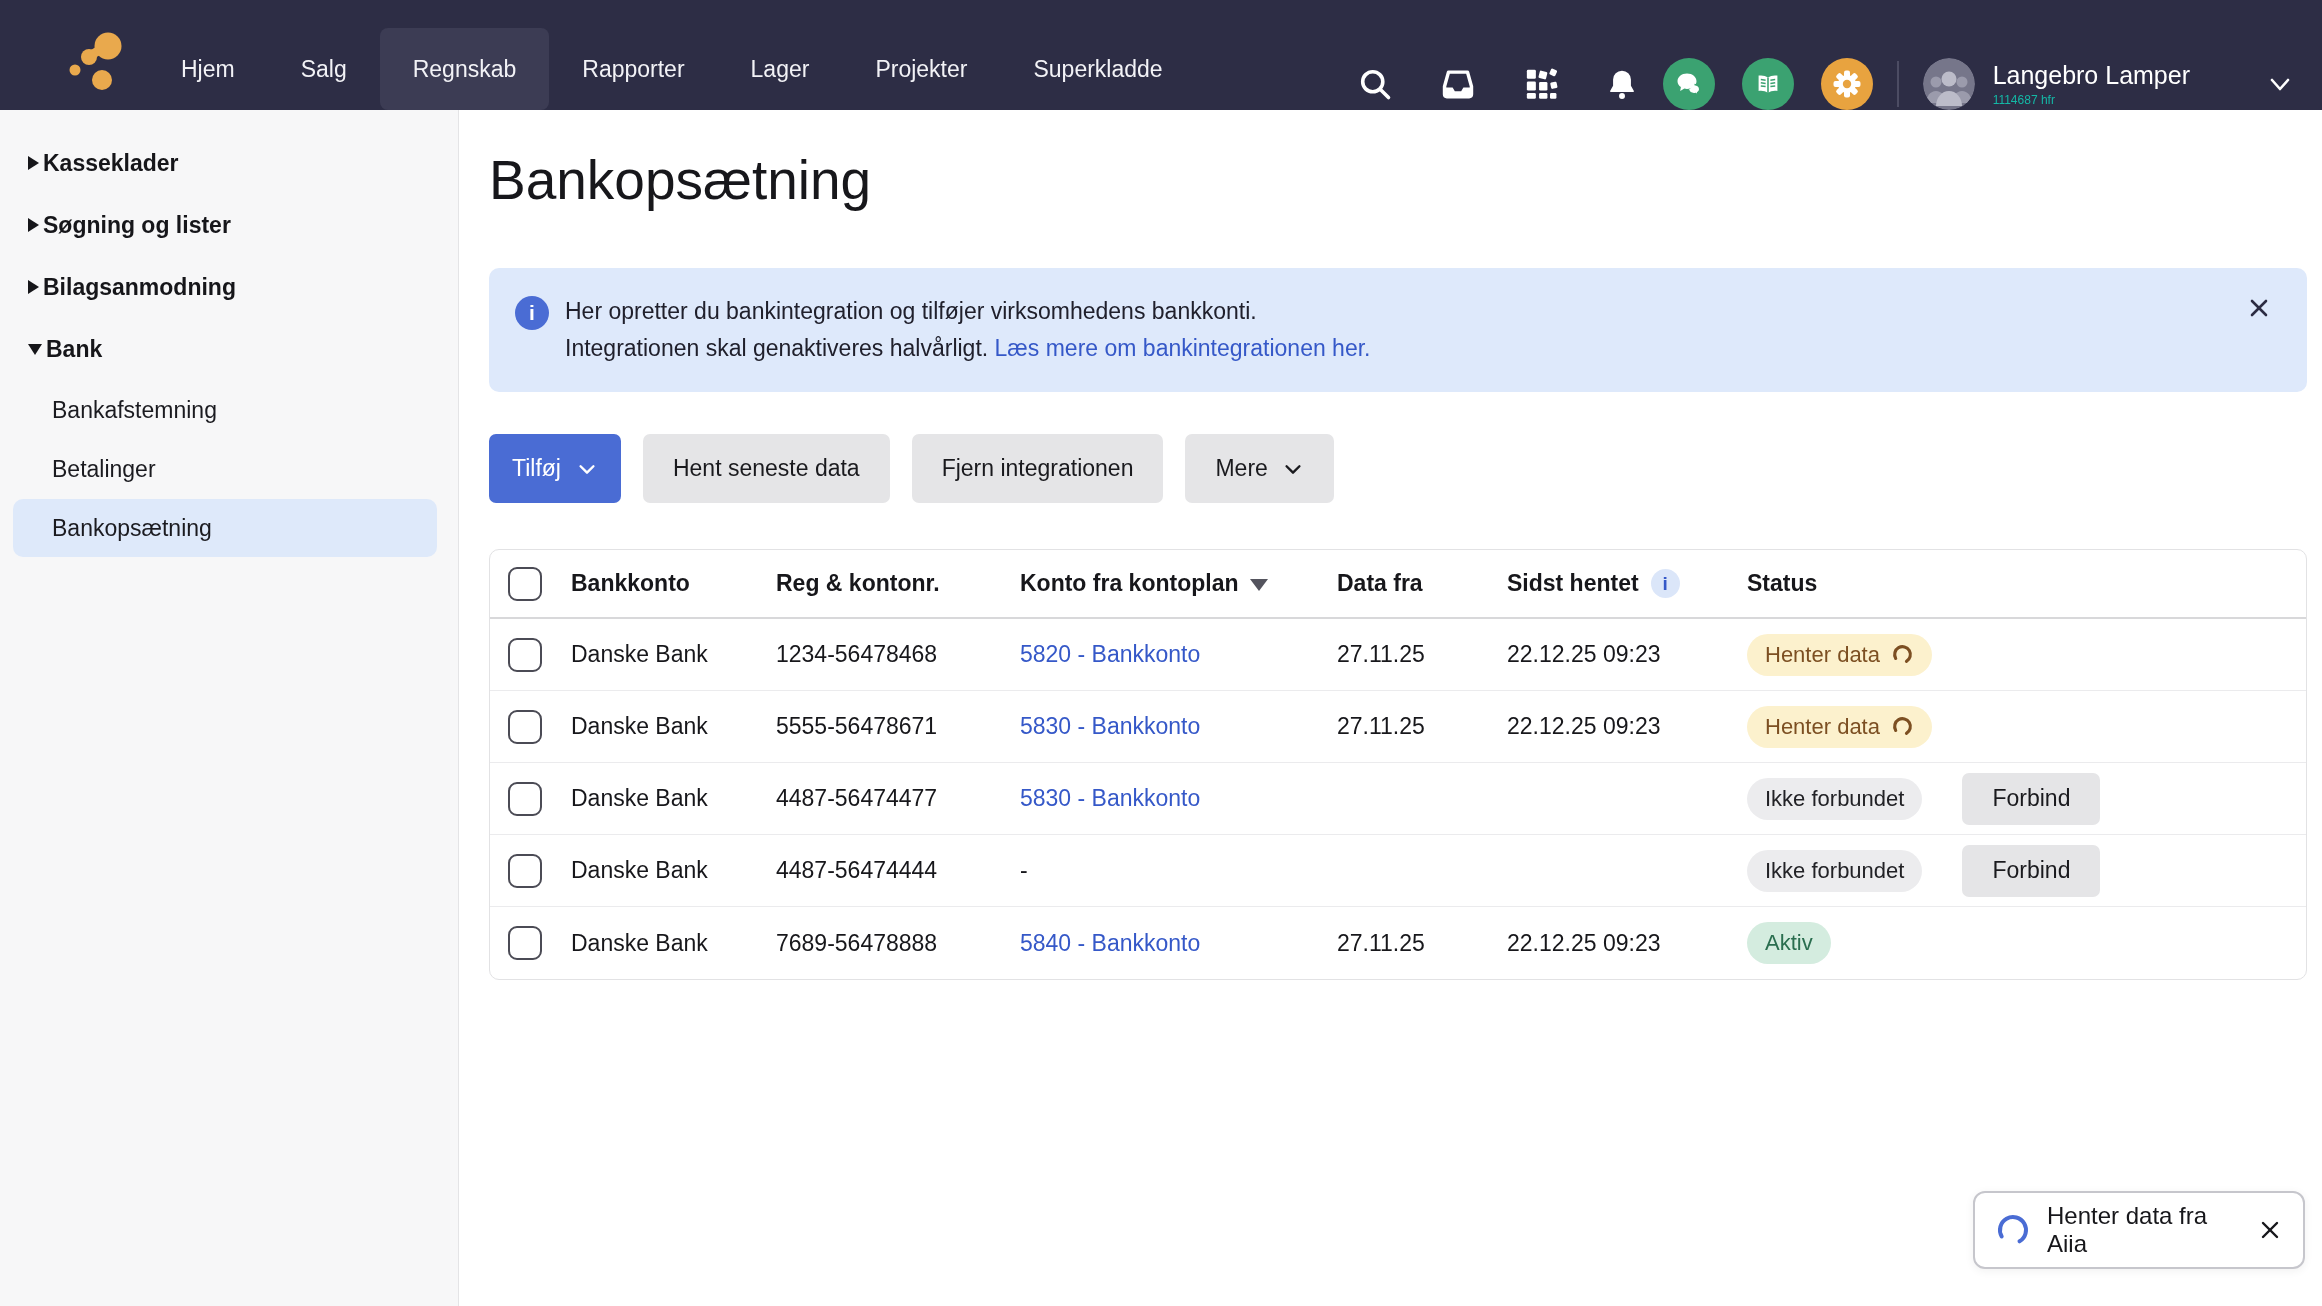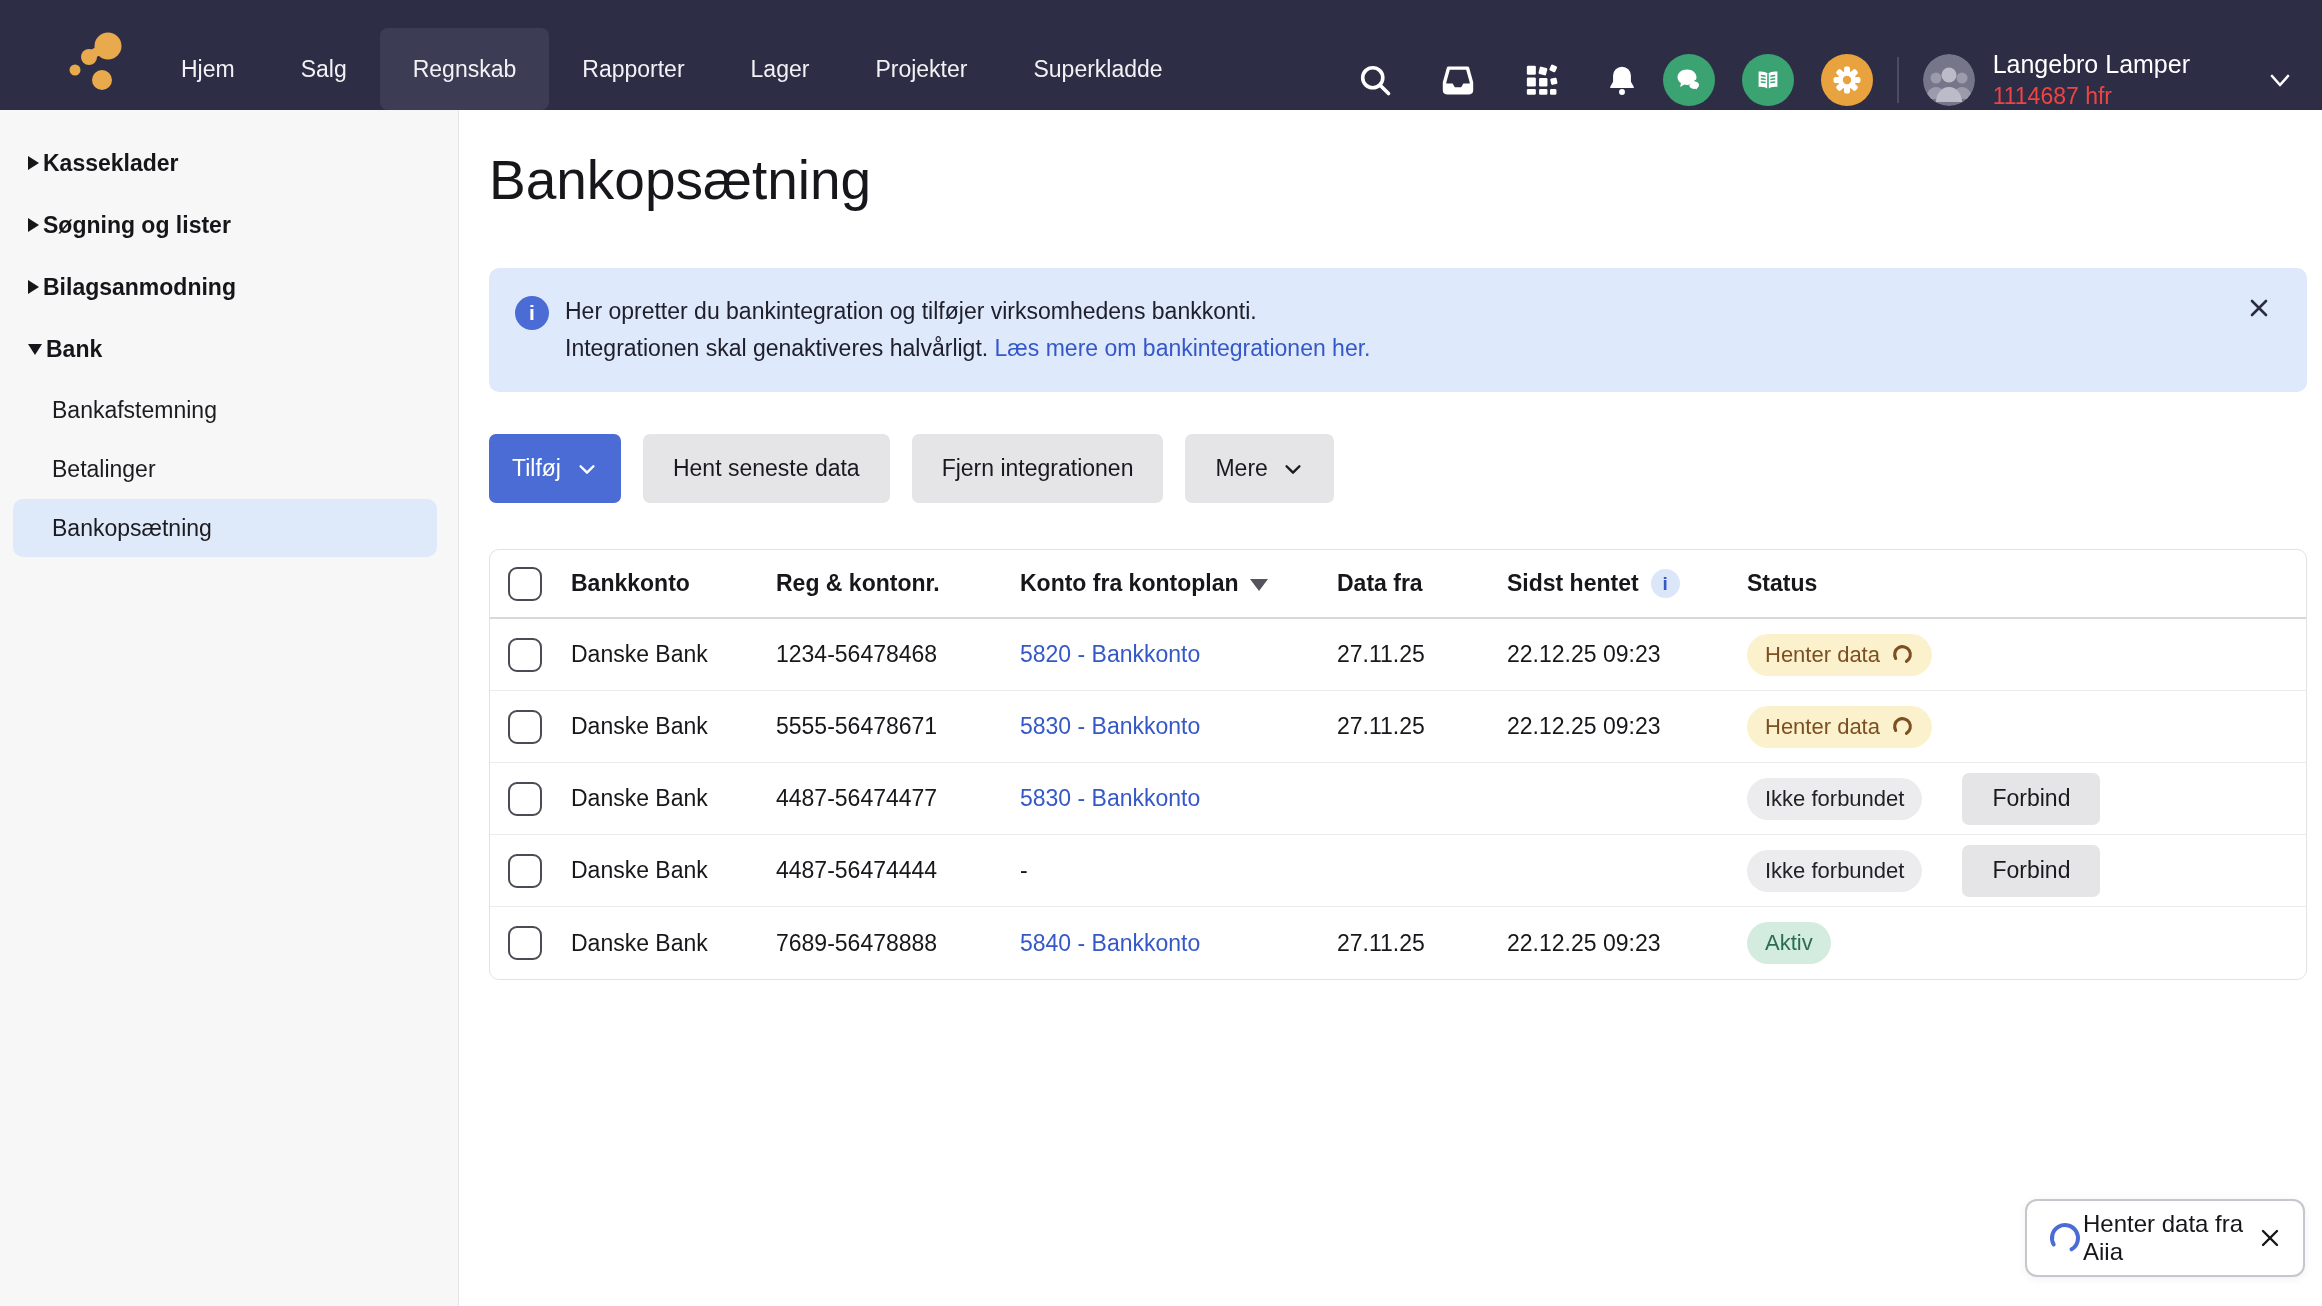--- a/index.html
+++ b/index.html
@@ -25,21 +25,21 @@
   .plain-icons { display:flex; align-items:center; gap:46px; }
   .icon-btn { display:flex; align-items:center; justify-content:center; cursor:pointer; }
   .circle-icons { display:flex; align-items:center; gap:27px; }
   .circle-btn { width:52px; height:52px; border-radius:50%; display:flex; align-items:center; justify-content:center; cursor:pointer; }
   .circle-btn.green { background:#3ba271; }
   .circle-btn.orange { background:#e8a33f; }
   .tb-divider { width:2px; height:46px; background:#4c4c63; }
   .user { display:flex; align-items:center; gap:18px; cursor:pointer; }
   .avatar { width:52px; height:52px; border-radius:50%; overflow:hidden; flex:0 0 auto; }
   .user-name { font-size:25px; line-height:1.15; }
-  .user-account { font-size:23px; color:#ef4444; margin-top:4px; }
+  .user-account { font-size:12px; color:#14b8a6; margin-top:4px; }
   .user-chevron { margin-left:52px; display:flex; cursor:pointer; }
   
   .body { display:flex; height:1196px; }
   .sidebar {
     width:459px; flex:0 0 459px; background:#f7f7f8; border-right:1px solid #e4e4e6;
     padding-top:22px;
   }
   .side-section {
     display:flex; align-items:center; gap:4px; padding-left:28px; height:62px;
     font-size:23px; font-weight:700; color:#16161a; cursor:pointer;
@@ -103,23 +103,23 @@
   .badge.warning { background:#fcf1cd; color:#7c4f22; }
   .badge.neutral { background:#ececee; color:#222226; }
   .badge.success { background:#d4ecdf; color:#2a6e4f; }
   .badge-spinner { display:flex; }
   .btn-small {
     height:52px; padding:0 30px; background:#e5e5e7; border:none; border-radius:7px;
     font-family:inherit; font-size:23px; color:#1a1a1e; cursor:pointer;
   }
   
   .toast {
-    position:fixed; right:17px; bottom:29px; width:280px; height:78px;
+    position:fixed; right:17px; bottom:37px; width:332px; height:78px;
     background:#fff; border:2px solid #c6c6cc; border-radius:12px;
-    display:flex; align-items:center; padding:0 20px;
+    display:flex; align-items:center; gap:16px; padding:0 20px;
     box-shadow:0 2px 10px rgba(0,0,0,.06);
   }
   .toast-label { font-size:24px; color:#17171b; flex:1; }
   .toast-close { display:flex; cursor:pointer; }
 </style>
 </head>
 <body>
 
 <header class="topbar">
   <div class="logo">

